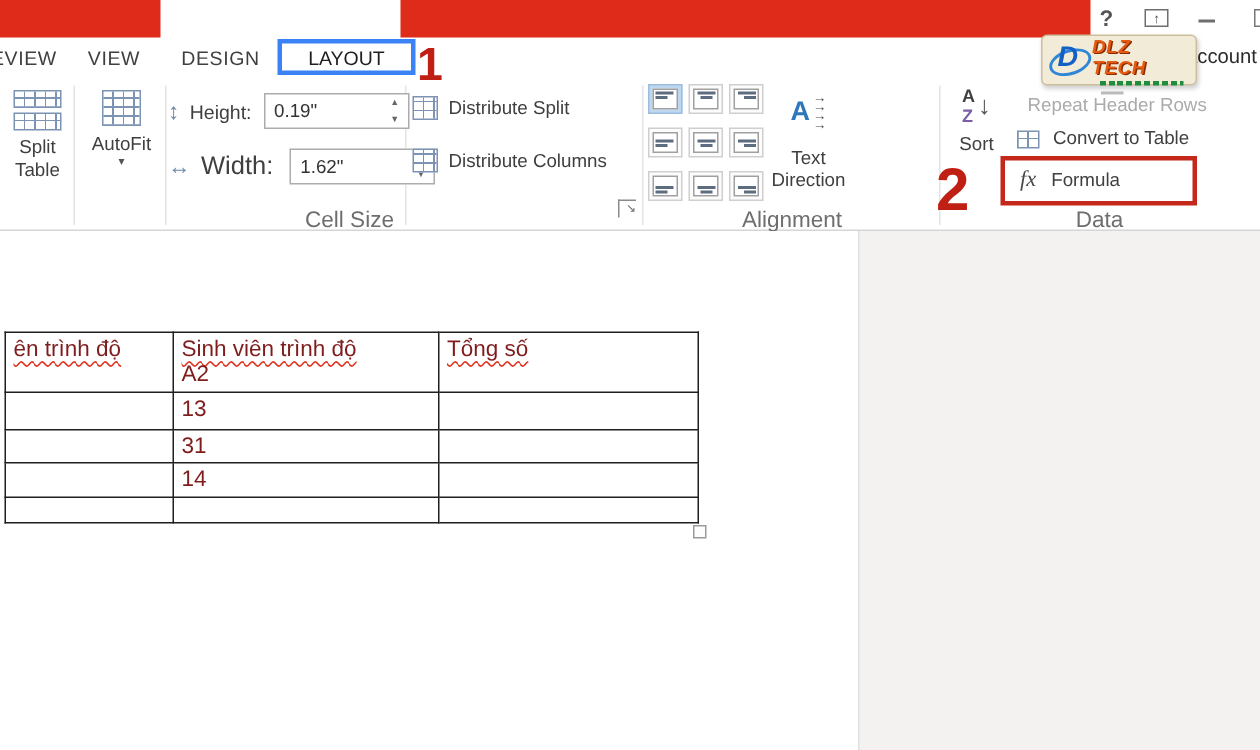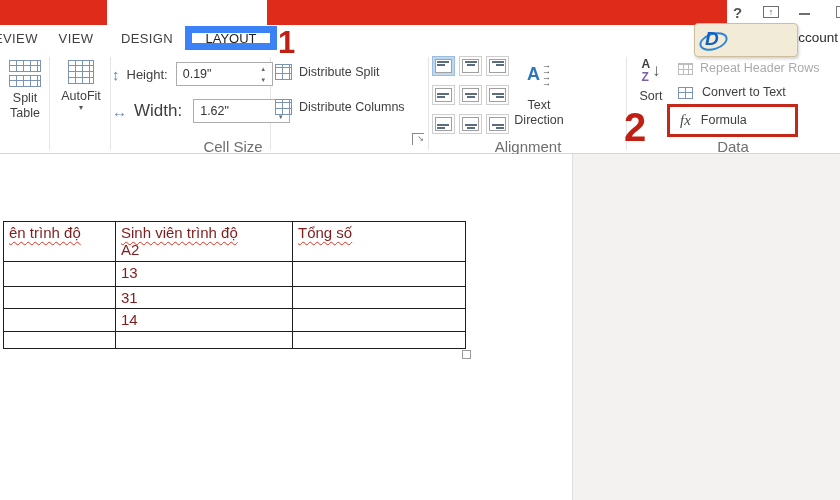--- a/index.html
+++ b/index.html
@@ -28,21 +28,21 @@
   .logo-d .ring{position:absolute;left:0;top:6px;width:25px;height:13px;border:2px solid #2E86D6;border-radius:50%;
                 transform:rotate(-18deg);}
   .logo-main{margin-left:3px;display:flex;flex-direction:column;align-items:center;}
   .logo-brand{font-size:12.5px;font-weight:bold;font-style:italic;letter-spacing:.5px;color:#E55A11;
               text-shadow:1px 1px 0 #8a2c00;}
   .logo-tag{margin-top:2px;width:56px;height:3px;
             background:repeating-linear-gradient(90deg,#1E8E3E 0 4px,transparent 4px 6px);}
 
   
   .tab{top:25px;height:27px;line-height:27px;font-size:13px;letter-spacing:.4px;color:#3f3f3f;text-align:center;}
-  .layout-box{left:185px;top:26px;width:92px;height:24px;border:7px solid #3b82f6;box-sizing:border-box;
+  .layout-box{left:185px;top:26px;width:92px;height:24px;border:3px solid #3b82f6;box-sizing:border-box;
               display:flex;align-items:center;justify-content:center;font-size:13px;color:#1f1f1f;z-index:10;background:#fff;}
   .badge{font-weight:bold;color:#BF2013;z-index:30;line-height:1;}
   .badge1{left:278px;top:27px;font-size:31px;}
   .badge2{left:624px;top:107px;font-size:40px;}
 
   
   .ribbon-bottom{left:0;top:153px;width:840px;height:1px;background:#D6D6D6;}
   .vsep{top:57px;width:1px;height:93px;background:#E4E4E4;}
   .glabel{top:138px;height:13px;font-size:15px;color:#6E6E6E;text-align:center;}
   .rbtn-label{font-size:12.5px;color:#3f3f3f;text-align:center;line-height:15px;}
@@ -98,20 +98,24 @@
   <div class="abs ribopt">↑</div>
   <div class="abs minico"></div>
   <div class="abs edgeico"></div>
   <div class="abs account">account</div>
 
   <div class="abs logo-box">
     <span class="logo-d">
       <span class="ring"></span>
         <span class="dletter">D</span>
     </span>
+    <span class="logo-main">
+      <span class="logo-brand">DLZ TECH</span>
+      <span class="logo-tag"></span>
+    </span>
   </div>
 
   <div class="abs tab" style="left:-19px;width:60px;">REVIEW</div>
   <div class="abs tab" style="left:54px;width:44px;">VIEW</div>
   <div class="abs tab" style="left:116px;width:62px;">DESIGN</div>
   <div class="abs layout-box">
     <span>LAYOUT</span>
   </div>
   <div class="abs badge badge1">1</div>
 
@@ -258,27 +262,27 @@
     <div style="display:flex;justify-content:center;gap:2px;">
       <span style="display:flex;flex-direction:column;font-size:12px;font-weight:bold;line-height:13px;">
         <span style="color:#404040;">A</span>
         <span style="color:#7B5FA5;">Z</span>
       </span>
       <span style="font-size:17px;color:#555;line-height:26px;">↓</span>
     </div>
     <div class="rbtn-label" style="margin-top:5px;">Sort</div>
   </div>
 
-  <div class="abs hrow" style="left:678px;top:61px;height:15px;">
+  <div class="abs hrow" style="left:678px;top:61px;height:15px;flex-direction:column;">
     <span class="grid-ico gray-grid" style="width:15px;height:12px;"></span>
     <span class="rbtn-label disabled" style="margin-left:7px;">Repeat Header Rows</span>
   </div>
   <div class="abs hrow" style="left:678px;top:85px;height:15px;">
     <span class="grid-ico" style="width:15px;height:12px;"></span>
-    <span class="rbtn-label" style="margin-left:9px;">Convert to Text</span>
+    <span class="rbtn-label" style="margin-left:9px;">Convert to Table</span>
   </div>
   <div class="abs formula-box">
     <span class="fx">fx</span>
     <span class="rbtn-label" style="margin-left:10px;">Formula</span>
   </div>
   <div class="abs badge badge2">2</div>
   <div class="abs glabel" style="left:683px;width:100px;">Data</div>
 
   <div class="abs page"></div>
   <div class="abs graypanel"></div>

